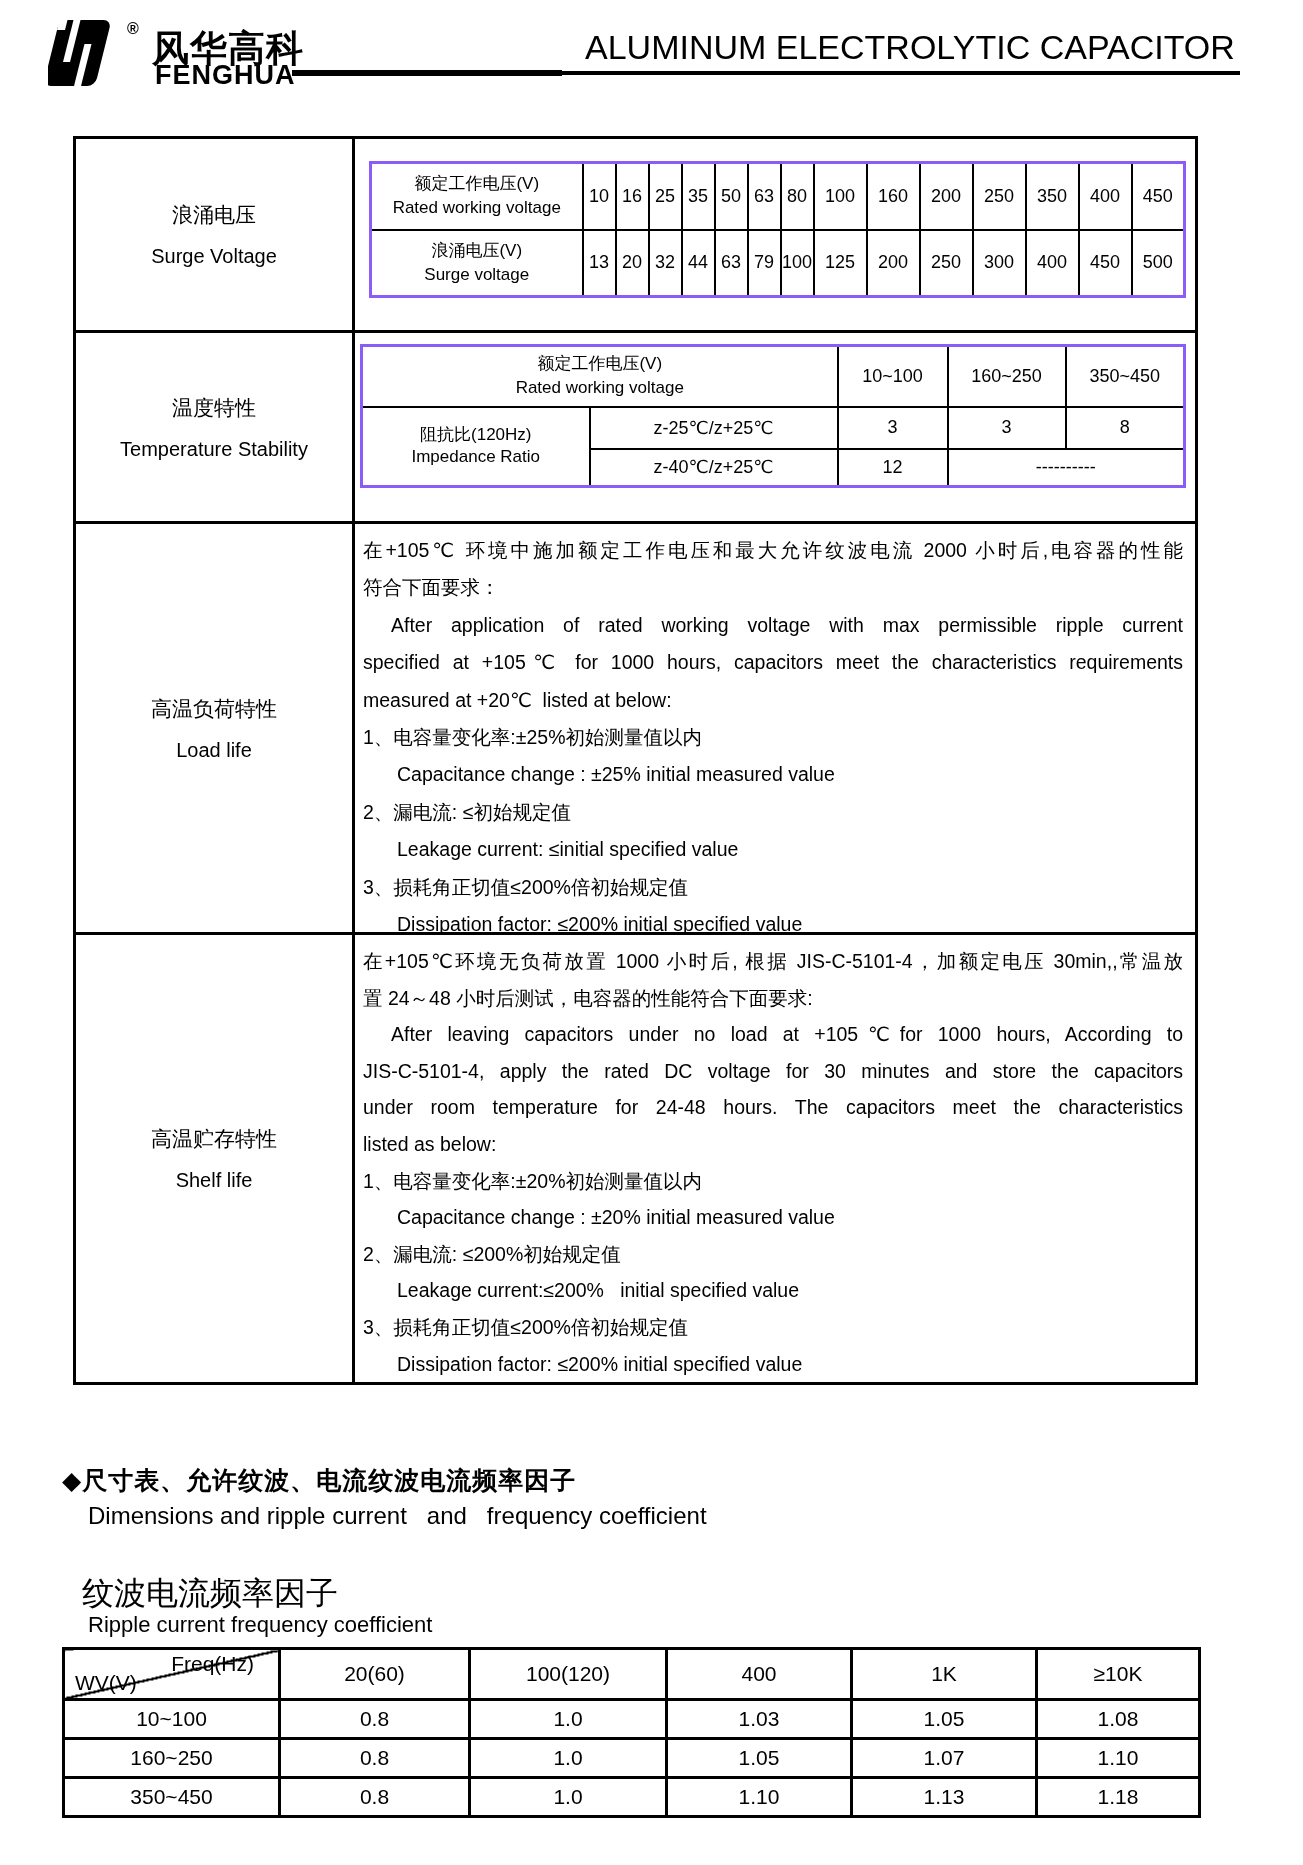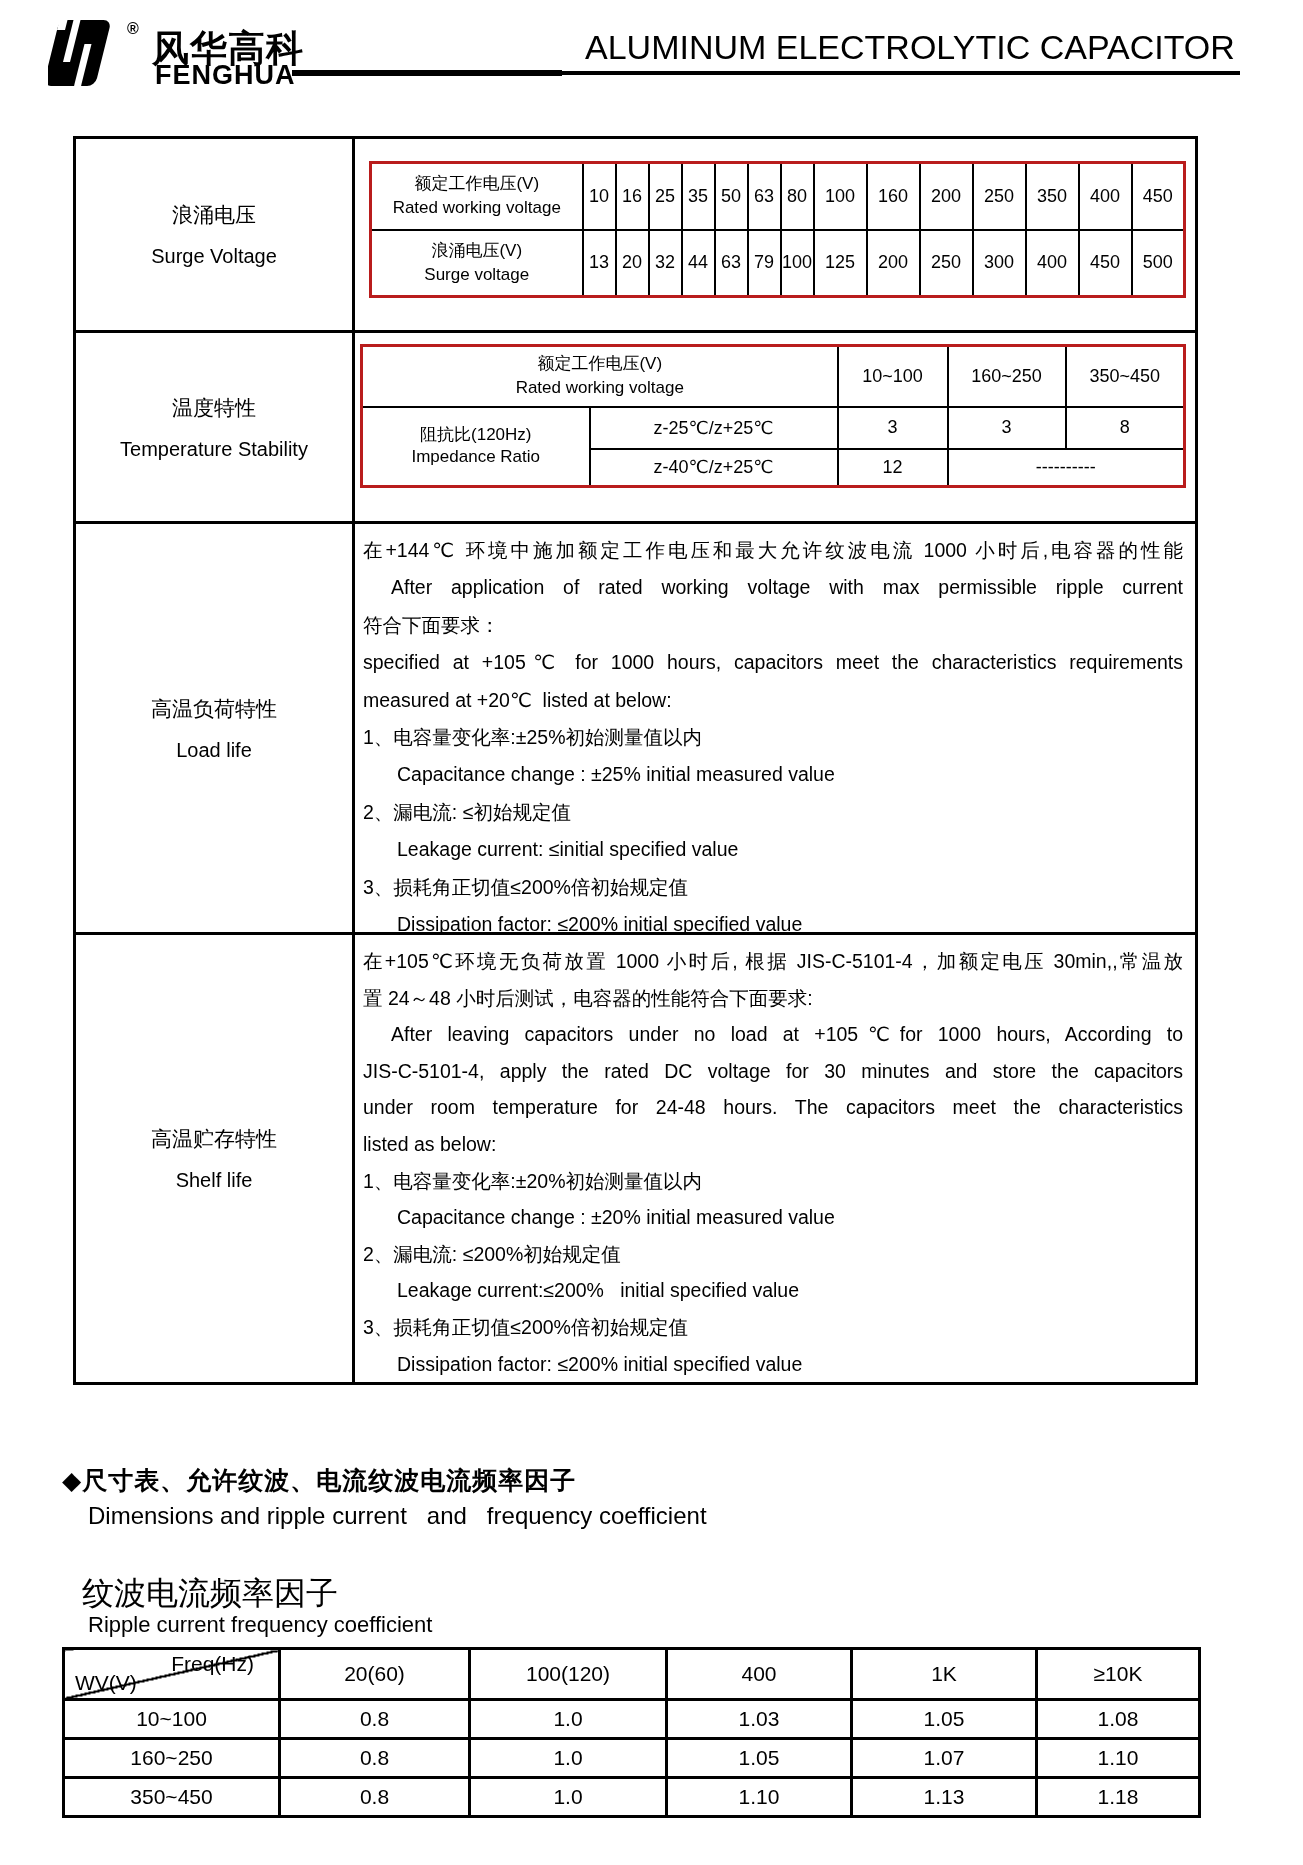--- a/index.html
+++ b/index.html
@@ -24,21 +24,21 @@
   .spec-row:last-child { border-bottom:none; }
   .spec-label {
     width:279px; flex:0 0 279px; border-right:3px solid #000;
     display:flex; flex-direction:column; justify-content:center; align-items:center; gap:16px;
     text-align:center;
   }
   .spec-label .cn { font-size:21px; }
   .spec-label .en { font-size:20px; }
   .spec-content { flex:1 1 auto; position:relative; }
 
-  table.inner { border-collapse:collapse; table-layout:fixed; border:3px solid #b91c1c; }
+  table.inner { border-collapse:collapse; table-layout:fixed; border:3px solid #8b5cf6; }
   table.inner td { border:2px solid #000; text-align:center; vertical-align:middle; padding:0; }
 
   
   #surge-table { position:absolute; left:14px; top:22px; width:814px; }
   #surge-table td { font-size:18px; height:67px; }
   #surge-table td.slabel { font-size:17px; line-height:24px; }
 
   
   #temp-table { position:absolute; left:5px; top:11px; width:823px; }
   #temp-table td { font-size:18px; }
@@ -209,23 +209,23 @@
       </div>
     </div>
 
     <div class="spec-row" style="height:411px;">
       <div class="spec-label">
         <div class="cn">高温负荷特性</div>
         <div class="en">Load life</div>
       </div>
       <div class="spec-content">
         <div class="para load" id="load-para">
-            <div class="line justify">在+144℃ 环境中施加额定工作电压和最大允许纹波电流 1000 小时后,电容器的性能</div>
+            <div class="line justify">在+105℃ 环境中施加额定工作电压和最大允许纹波电流 2000 小时后,电容器的性能</div>
+            <div class="line" style="white-space: pre-wrap;">符合下面要求：</div>
             <div class="line justify" style="padding-left: 28px;">After application of rated working voltage with max permissible ripple current</div>
-            <div class="line" style="white-space: pre-wrap;">符合下面要求：</div>
             <div class="line justify">specified at +105℃  for 1000 hours, capacitors meet the characteristics requirements</div>
             <div class="line" style="white-space: pre-wrap;">measured at +20℃  listed at below:</div>
             <div class="line" style="white-space: pre-wrap;">1、电容量变化率:±25%初始测量值以内</div>
             <div class="line" style="padding-left: 34px; white-space: pre-wrap;">Capacitance change : ±25% initial measured value</div>
             <div class="line" style="white-space: pre-wrap;">2、漏电流: ≤初始规定值</div>
             <div class="line" style="padding-left: 34px; white-space: pre-wrap;">Leakage current: ≤initial specified value</div>
             <div class="line" style="white-space: pre-wrap;">3、损耗角正切值≤200%倍初始规定值</div>
             <div class="line" style="padding-left: 34px; white-space: pre-wrap;">Dissipation factor: ≤200% initial specified value</div>
           </div>
       </div>

